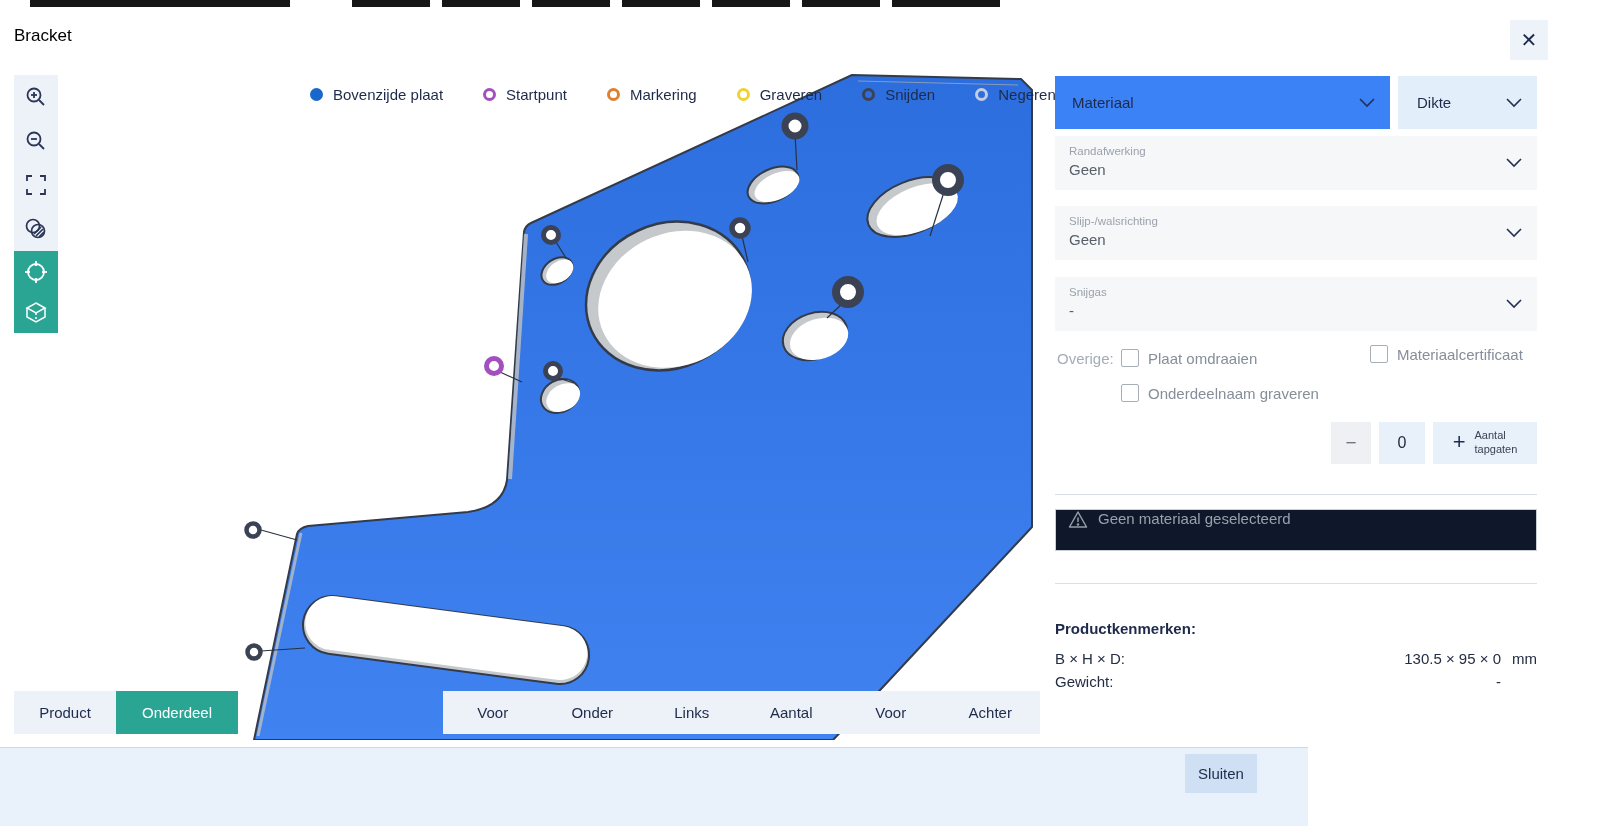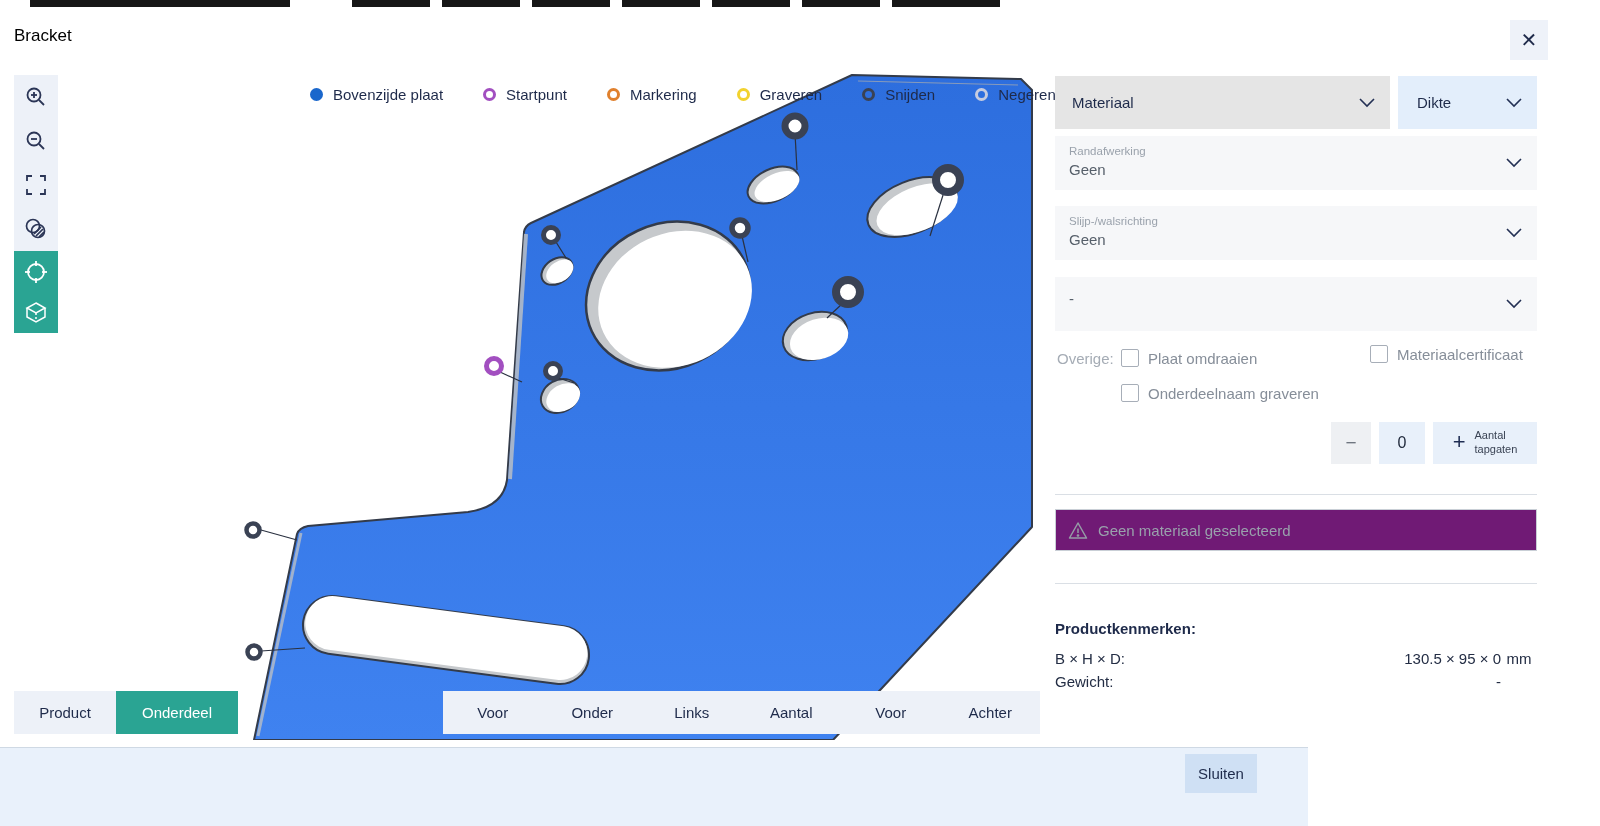--- a/index.html
+++ b/index.html
@@ -38,21 +38,21 @@
   .view-bar { position:absolute; left:443px; top:631px; width:597px; height:43px; background:#edf1f8;
     display:flex; align-items:center; z-index:4; }
   .view-bar span { flex:1; text-align:center; font-size:15px; color:#1e2a4a; cursor:pointer; }
 
   
   .panel { position:absolute; left:1055px; top:76px; width:482px; z-index:3; }
   .select-row { display:flex; gap:8px; }
   .select-box { position:relative; height:53px; display:flex; align-items:center; cursor:pointer; }
   .select-box .lbl { font-size:15px; color:#1e2a4a; margin-left:17px; }
   .select-box .chev { position:absolute; right:15px; top:22px; }
-  .materiaal { width:335px; background:#e5e5e5; }
+  .materiaal { width:335px; background:#3b82f6; }
   .dikte { flex:1; background:#e3eefb; }
 
   .field-row { position:relative; background:#f6f7f9; height:54px; padding:9px 14px 0 14px; cursor:pointer; }
   .field-row .small-lbl { font-size:11.5px; color:#9aa2ac; }
   .field-row .value { font-size:15px; color:#565f6a; margin-top:4px; }
   .field-row .chev { position:absolute; right:15px; top:22px; }
   .mt7 { margin-top:7px; } .mt16 { margin-top:16px; } .mt17 { margin-top:17px; }
 
   .overige { margin-top:14px; position:relative; }
   .ov-row { display:flex; align-items:center; height:26px; position:relative; }
@@ -70,32 +70,32 @@
   .step-value { width:46px; height:42px; background:#e8f0fa; display:flex; align-items:center; justify-content:center;
     color:#222b3d; font-size:16px; }
   .step-plus { width:104px; height:42px; background:#e8f0fa; display:flex; align-items:center; justify-content:center;
     gap:9px; cursor:pointer; }
   .step-plus .plus { font-size:22px; color:#1e2c52; font-weight:400; margin-top:-2px; }
   .step-plus .plus-lbl { font-size:11px; color:#3a4354; line-height:1.25; }
 
   .divider { margin-top:30px; border:none; border-top:1px solid #dadfe5; height:0; }
   .divider2 { margin-top:32px; border:none; border-top:1px solid #dadfe5; height:0; }
 
-  .warning { margin-top:14px; height:42px; border:1px solid #c9cfd6; background:#701a75;
-    display:flex; align-items:center; padding:0 12px; }
+  .warning { margin-top:14px; height:42px; border:1px solid #c9cfd6; background:#0f172a;
+    display:flex; padding:0 12px; }
   .warning .txt { font-size:15px; color:#99a1ac; margin-left:10px; }
 
   .props { margin-top:36px; }
   .props-title { font-size:15px; font-weight:bold; color:#1e2a4a; }
   .prop-row { display:flex; margin-top:13px; font-size:15px; color:#232d44; }
   .prop-row + .prop-row { margin-top:6px; }
   .prop-label { flex:0 0 auto; }
   .prop-spacer { flex:1; }
   .prop-value { text-align:right; }
-  .prop-unit { width:36px; text-align:center; }
+  .prop-unit { width:36px; text-align:right; }
 
   
   .footer { position:absolute; left:0; top:747px; width:1308px; height:79px; background:#e9f1fb;
     border-top:1px solid #cfd9e4; z-index:4; }
   .sluiten-btn { position:absolute; right:51px; top:6px; width:72px; height:39px; background:#cfe0f4;
     display:flex; align-items:center; justify-content:center; font-size:15px; color:#1e2a4a; cursor:pointer; }
 </style>
 </head>
 <body>
 
@@ -310,20 +310,21 @@
 
   <div class="field-row mt16">
     <div class="small-lbl">Slijp-/walsrichting</div>
     <div class="value">Geen</div>
     <svg class="chev" width="16" height="10" viewBox="0 0 16 10" fill="none" stroke="#233054" stroke-width="1.6">
       <polyline points="1,1 8,8 15,1"></polyline>
     </svg>
   </div>
 
   <div class="field-row mt17">
+    <div class="small-lbl">Snijgas</div>
     <div class="value">-</div>
     <svg class="chev" width="16" height="10" viewBox="0 0 16 10" fill="none" stroke="#233054" stroke-width="1.6">
       <polyline points="1,1 8,8 15,1"></polyline>
     </svg>
   </div>
 
   <div class="overige">
     <div class="ov-row">
       <span class="ov-label">Overige:</span>
       <div class="cb-group">

